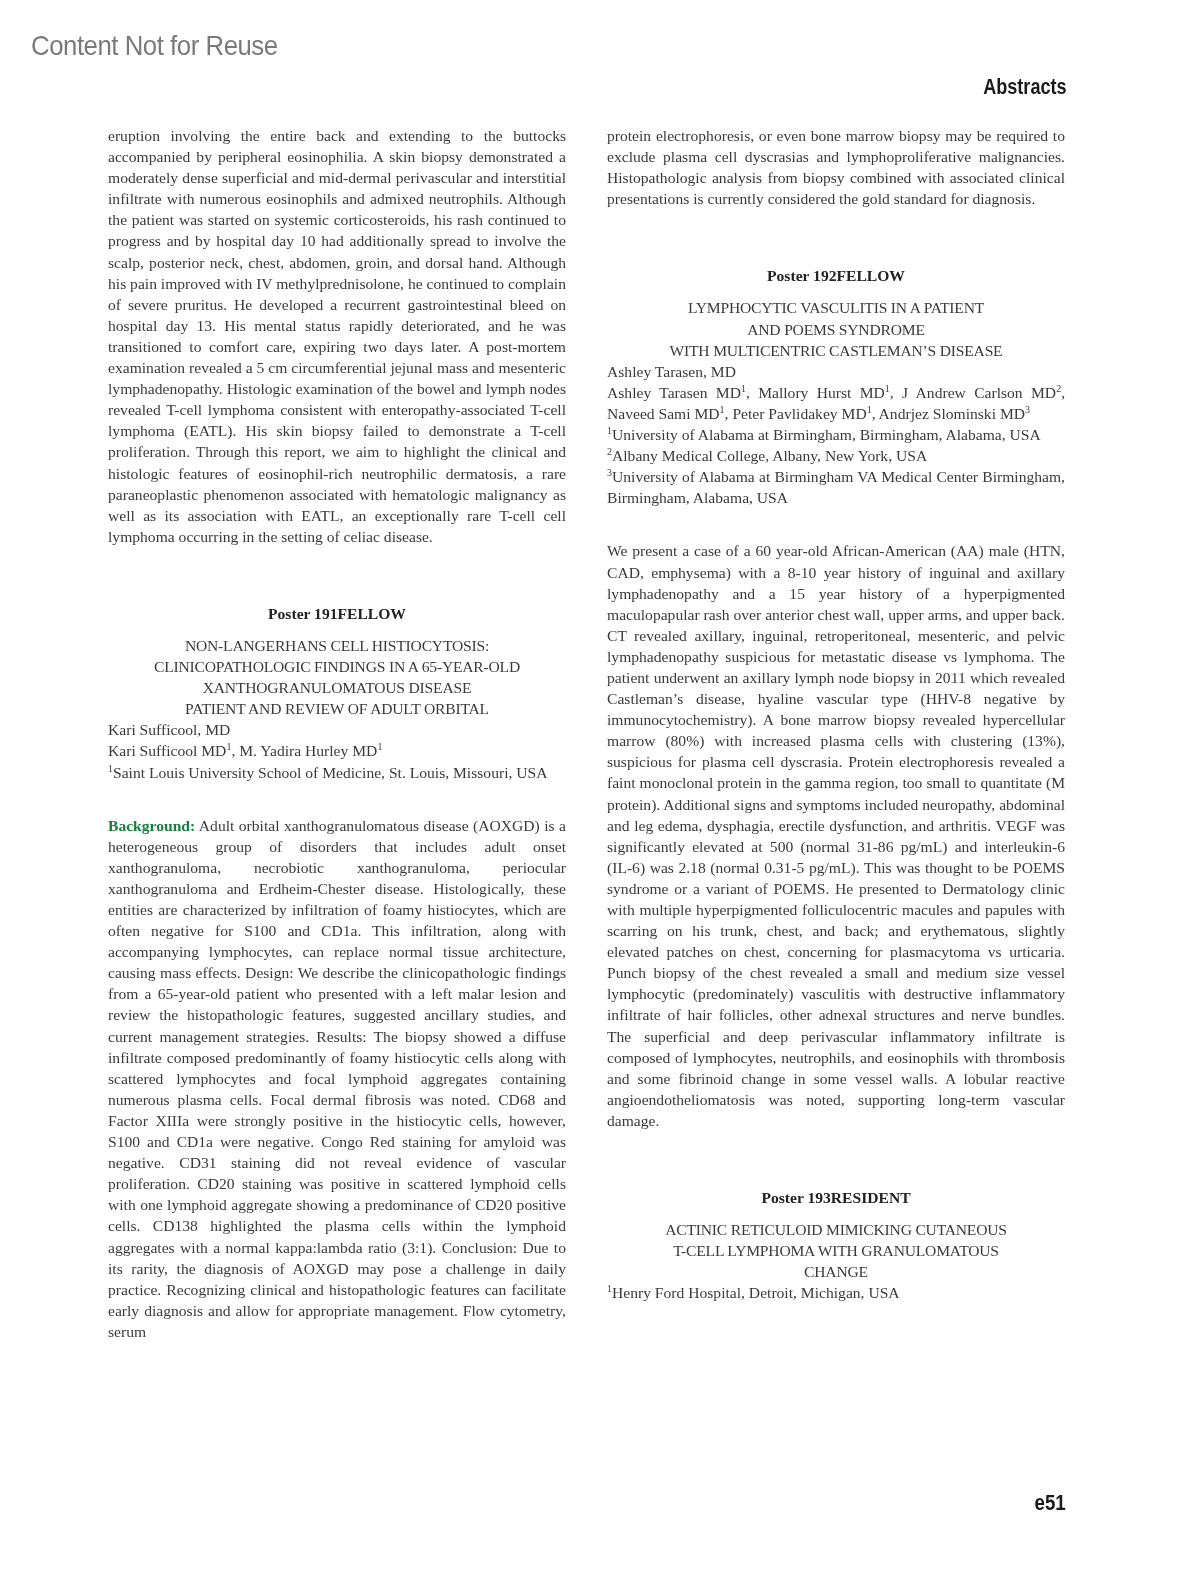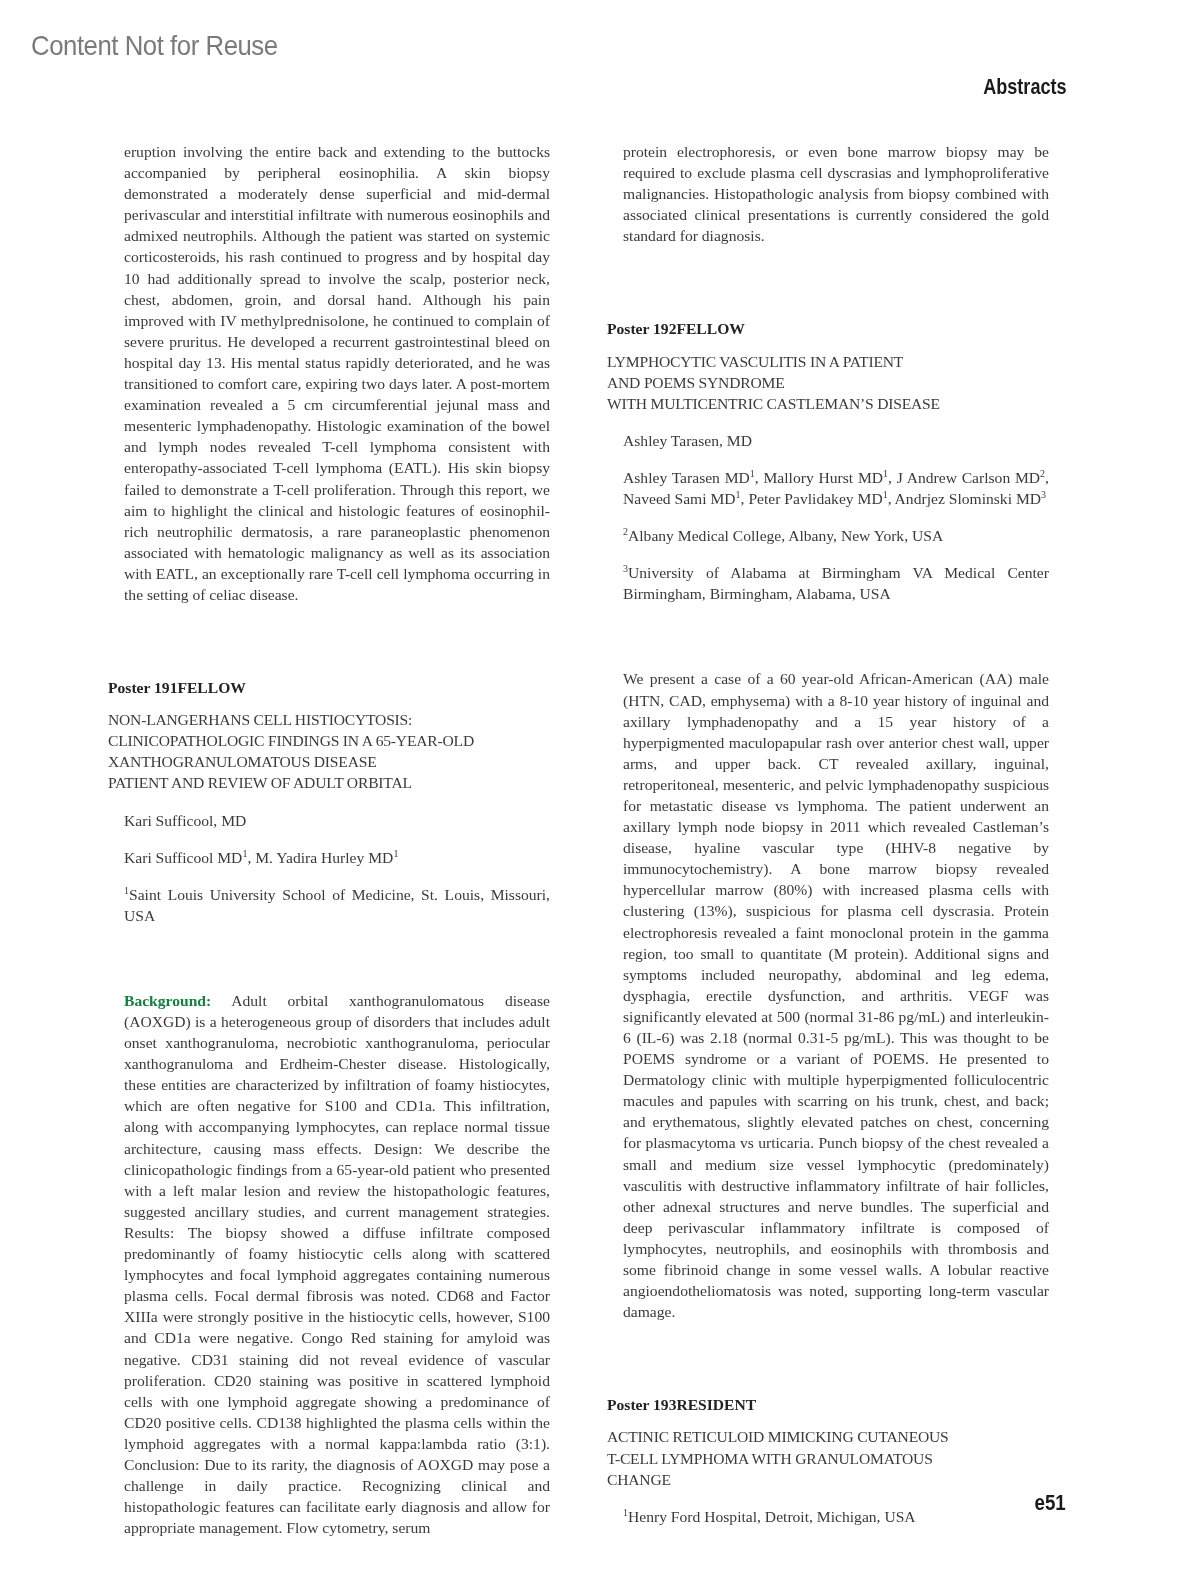--- a/index.html
+++ b/index.html
@@ -18,26 +18,26 @@
     position: absolute; right: 134px; top: 1490px;
     font-family: "Liberation Sans", sans-serif; font-weight: bold; font-size: 22px; color: #1a1a1a;
     transform: scaleX(0.85); transform-origin: right top;
   }
   .col {
     position: absolute; top: 125px; width: 458px;
     font-family: "Liberation Serif", serif; font-size: 15.6px; line-height: 21.1px; color: #3a3a3a;
   }
   .col.left { left: 108px; }
   .col.right { left: 607px; }
-  .col p { margin: 16px; text-align: justify; hyphens: auto; }
+  .col p { margin: 0; text-align: justify; hyphens: auto; }
   .poster-head {
-    display: flex; justify-content: flex-start; align-items: baseline;
+    display: flex; justify-content: center; align-items: baseline;
     font-weight: bold; color: #222; margin-bottom: 11px;
   }
-  .title { color: #3a3a3a; text-transform: uppercase; letter-spacing: -0.2px; }
+  .title { color: #3a3a3a; text-transform: uppercase; letter-spacing: -0.2px; text-align: center; }
   .affil, .authors, .presenter { margin: 0; }
   .authors, .affil { text-align: justify; }
   sup { font-size: 10px; line-height: 0; vertical-align: super; }
   .section-label { font-weight: bold; color: #15803d; }
   .gap-l1 { height: 56px; }
   .gap-s { height: 32px; }
   .gap-r1 { height: 56px; }
   .gap-r2 { height: 56px; }
 </style>
 </head>
@@ -89,20 +89,23 @@
     <div class="title">
       <div>LYMPHOCYTIC VASCULITIS IN A PATIENT</div>
       <div>AND POEMS SYNDROME</div>
       <div>WITH MULTICENTRIC CASTLEMAN’S DISEASE</div>
     </div>
     <p class="presenter">Ashley Tarasen, MD</p>
     <p class="authors">
       <span>Ashley Tarasen MD</span><sup>1</sup><span>, </span><span>Mallory Hurst MD</span><sup>1</sup><span>, </span><span>J Andrew Carlson MD</span><sup>2</sup><span>, </span><span>Naveed Sami MD</span><sup>1</sup><span>, </span><span>Peter Pavlidakey MD</span><sup>1</sup><span>, </span><span>Andrjez Slominski MD</span><sup>3</sup>
     </p>
     <p class="affil">
+      <sup>1</sup><span>University of Alabama at Birmingham, Birmingham, Alabama, USA</span>
+    </p>
+    <p class="affil">
       <sup>2</sup><span>Albany Medical College, Albany, New York, USA</span>
     </p>
     <p class="affil">
       <sup>3</sup><span>University of Alabama at Birmingham VA Medical Center Birmingham, Birmingham, Alabama, USA</span>
     </p>
 
     <div class="gap-s"></div>
 
     <p>We present a case of a 60 year-old African-American (AA) male (HTN, CAD, emphysema) with a 8-10 year history of inguinal and axillary lymphadenopathy and a 15 year history of a hyperpigmented maculopapular rash over anterior chest wall, upper arms, and upper back. CT revealed axillary, inguinal, retroperitoneal, mesenteric, and pelvic lymphadenopathy suspicious for metastatic disease vs lymphoma. The patient underwent an axillary lymph node biopsy in 2011 which revealed Castleman’s disease, hyaline vascular type (HHV-8 negative by immunocytochemistry). A bone marrow biopsy revealed hypercellular marrow (80%) with increased plasma cells with clustering (13%), suspicious for plasma cell dyscrasia. Protein electrophoresis revealed a faint monoclonal protein in the gamma region, too small to quantitate (M protein). Additional signs and symptoms included neuropathy, abdominal and leg edema, dysphagia, erectile dysfunction, and arthritis. VEGF was significantly elevated at 500 (normal 31-86 pg/mL) and interleukin-6 (IL-6) was 2.18 (normal 0.31-5 pg/mL). This was thought to be POEMS syndrome or a variant of POEMS. He presented to Dermatology clinic with multiple hyperpigmented folliculocentric macules and papules with scarring on his trunk, chest, and back; and erythematous, slightly elevated patches on chest, concerning for plasmacytoma vs urticaria. Punch biopsy of the chest revealed a small and medium size vessel lymphocytic (predominately) vasculitis with destructive inflammatory infiltrate of hair follicles, other adnexal structures and nerve bundles. The superficial and deep perivascular inflammatory infiltrate is composed of lymphocytes, neutrophils, and eosinophils with thrombosis and some fibrinoid change in some vessel walls. A lobular reactive angioendotheliomatosis was noted, supporting long-term vascular damage.</p>
   </div>

